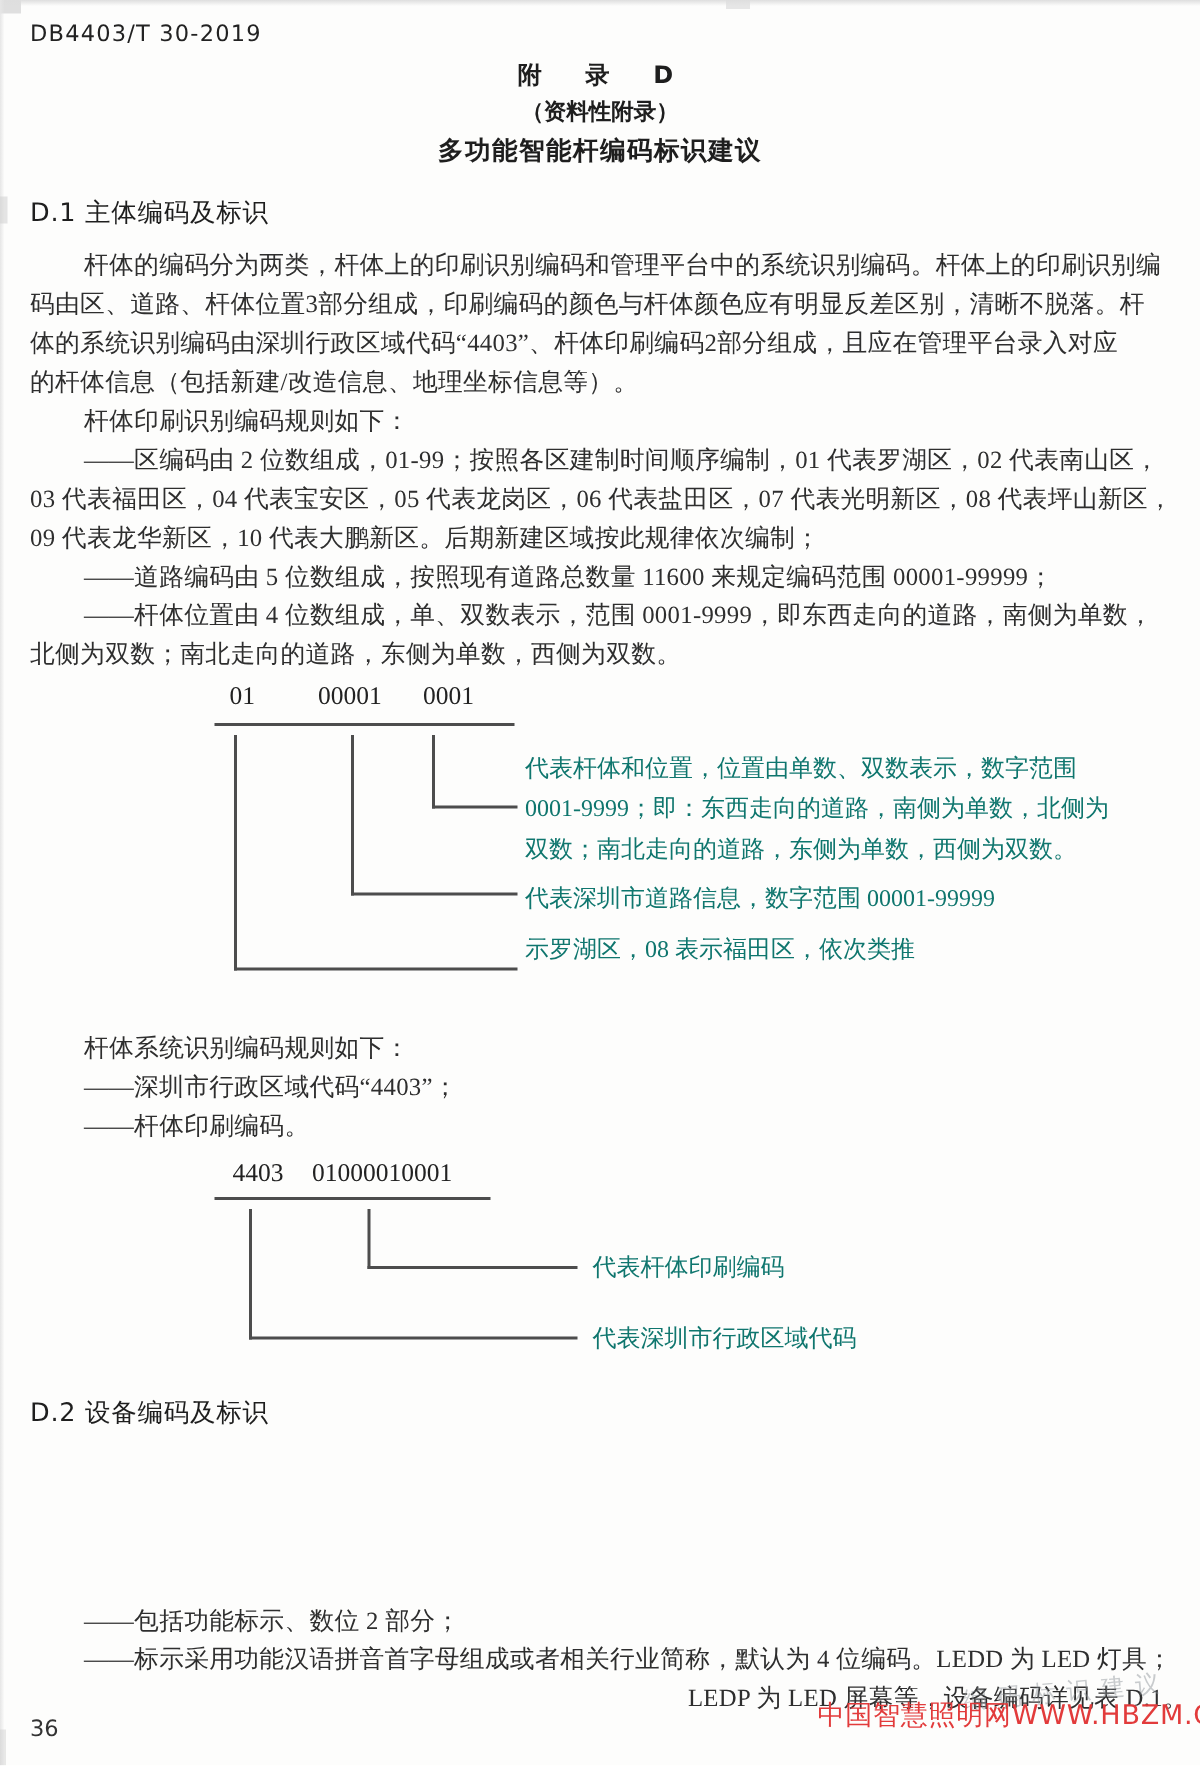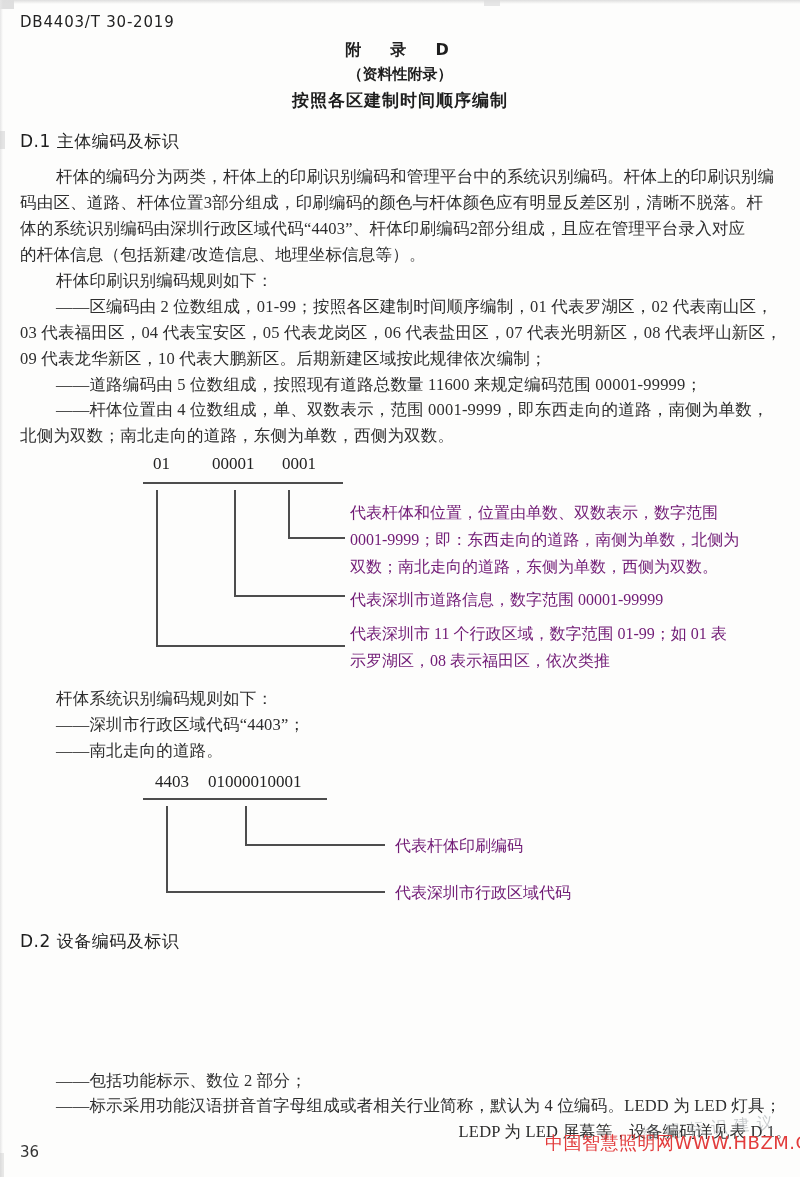--- a/index.html
+++ b/index.html
@@ -23,21 +23,21 @@
     font-size:15px;color:#222;letter-spacing:0.8px;white-space:pre;
   }
   .center{left:0;width:800px;text-align:center;white-space:pre;}
   .title1{font-family:"DejaVu Sans","Liberation Sans",sans-serif;font-weight:700;font-size:16px;letter-spacing:6px;color:#1e1e1e;}
   .title2{font-family:"DejaVu Sans","Liberation Sans",sans-serif;font-weight:700;font-size:15px;color:#1e1e1e;}
   .title3{font-family:"DejaVu Sans","Liberation Sans",sans-serif;font-weight:700;font-size:17px;letter-spacing:1px;color:#1e1e1e;}
   .code{font-size:17px;white-space:pre;color:#222;}
   .dline{background:#4d4d4d;}
   .vline{width:2px;}
   .hline{height:2px;}
-  .dlabel{font-size:16px;white-space:pre;line-height:27px;color:#701a75;}
+  .dlabel{font-size:16px;white-space:pre;line-height:27px;color:#0f766e;}
   .pagenum{font-family:"DejaVu Sans","Liberation Sans",sans-serif;font-size:15px;color:#333;}
   .watermark{
     font-family:"DejaVu Sans","Liberation Sans",sans-serif;
     font-size:18px;color:#e23b3b;white-space:pre;letter-spacing:0.5px;
   }
   .ghost{
     font-size:16px;color:#8a9096;opacity:0.45;letter-spacing:7px;white-space:pre;
     transform:rotate(-5deg);
   }
   .smudge{background:#cfcfcf;}
@@ -51,21 +51,21 @@
   <div class="abs smudge" style="left:484px;top:0;width:16px;height:6px;opacity:.5;"></div>
   <div class="abs" style="left:0;top:0;width:800px;height:4px;background:linear-gradient(#dedede,rgba(255,255,255,0));"></div>
   <div class="abs" style="left:0;top:0;width:3px;height:1177px;background:linear-gradient(90deg,#e6e6e6,rgba(255,255,255,0));"></div>
   <div class="abs smudge" style="left:0;top:131px;width:5px;height:18px;opacity:.55;"></div>
   <div class="abs smudge" style="left:0;top:1153px;width:4px;height:24px;opacity:.45;"></div>
 
   <div class="abs doc-header" style="left:20px;top:13px;">DB4403/T 30-2019</div>
 
   <div class="abs center title1" style="top:40px;">附  录  D</div>
   <div class="abs center title2" style="top:65px;">（资料性附录）</div>
-  <div class="abs center title3" style="top:89px;">按照各区建制时间顺序编制</div>
+  <div class="abs center title3" style="top:89px;">多功能智能杆编码标识建议</div>
 
   <div class="abs heading" style="left:20px;top:130px;">D.1 主体编码及标识</div>
 
   <div class="abs para" style="top:164px;">
       <div class="line">杆体的编码分为两类，杆体上的印刷识别编码和管理平台中的系统识别编码。杆体上的印刷识别编</div>
       <div class="line">码由区、道路、杆体位置3部分组成，印刷编码的颜色与杆体颜色应有明显反差区别，清晰不脱落。杆</div>
       <div class="line">体的系统识别编码由深圳行政区域代码“4403”、杆体印刷编码2部分组成，且应在管理平台录入对应</div>
       <div class="line">的杆体信息（包括新建/改造信息、地理坐标信息等）。</div>
     </div>
 
@@ -100,32 +100,31 @@
   <div class="abs dline vline" style="left:288px;top:490px;height:49px;"></div>
   <div class="abs dline hline" style="left:288px;top:537px;width:57px;"></div>
 
   <div class="abs" style="left:350px;top:499px;">
       <div class="dlabel">代表杆体和位置，位置由单数、双数表示，数字范围</div>
       <div class="dlabel">0001-9999；即：东西走向的道路，南侧为单数，北侧为</div>
       <div class="dlabel">双数；南北走向的道路，东侧为单数，西侧为双数。</div>
     </div>
   <div class="abs dlabel" style="left:350px;top:586px;">代表深圳市道路信息，数字范围 00001-99999</div>
   <div class="abs" style="left:350px;top:620px;">
-      <div class="dlabel">代表深圳市 11 个行政区域，数字范围 01-99；如 01 表</div>
       <div class="dlabel">示罗湖区，08 表示福田区，依次类推</div>
     </div>
 
   <div class="abs para" style="top:686px;">
     <div class="line" style="text-indent:36px;">杆体系统识别编码规则如下：</div>
   </div>
   <div class="abs para" style="top:712px;">
     <div class="line" style="text-indent:36px;">——深圳市行政区域代码“4403”；</div>
   </div>
   <div class="abs para" style="top:738px;">
-    <div class="line" style="text-indent:36px;">——南北走向的道路。</div>
+    <div class="line" style="text-indent:36px;">——杆体印刷编码。</div>
   </div>
 
   <div class="abs code" style="left:155px;top:772px;">4403</div>
   <div class="abs code" style="left:208px;top:772px;">01000010001</div>
 
   <div class="abs dline hline" style="left:143px;top:798px;width:184px;"></div>
   <div class="abs dline vline" style="left:166px;top:806px;height:87px;"></div>
   <div class="abs dline hline" style="left:166px;top:891px;width:219px;"></div>
   <div class="abs dline vline" style="left:245px;top:806px;height:40px;"></div>
   <div class="abs dline hline" style="left:245px;top:844px;width:140px;"></div>

